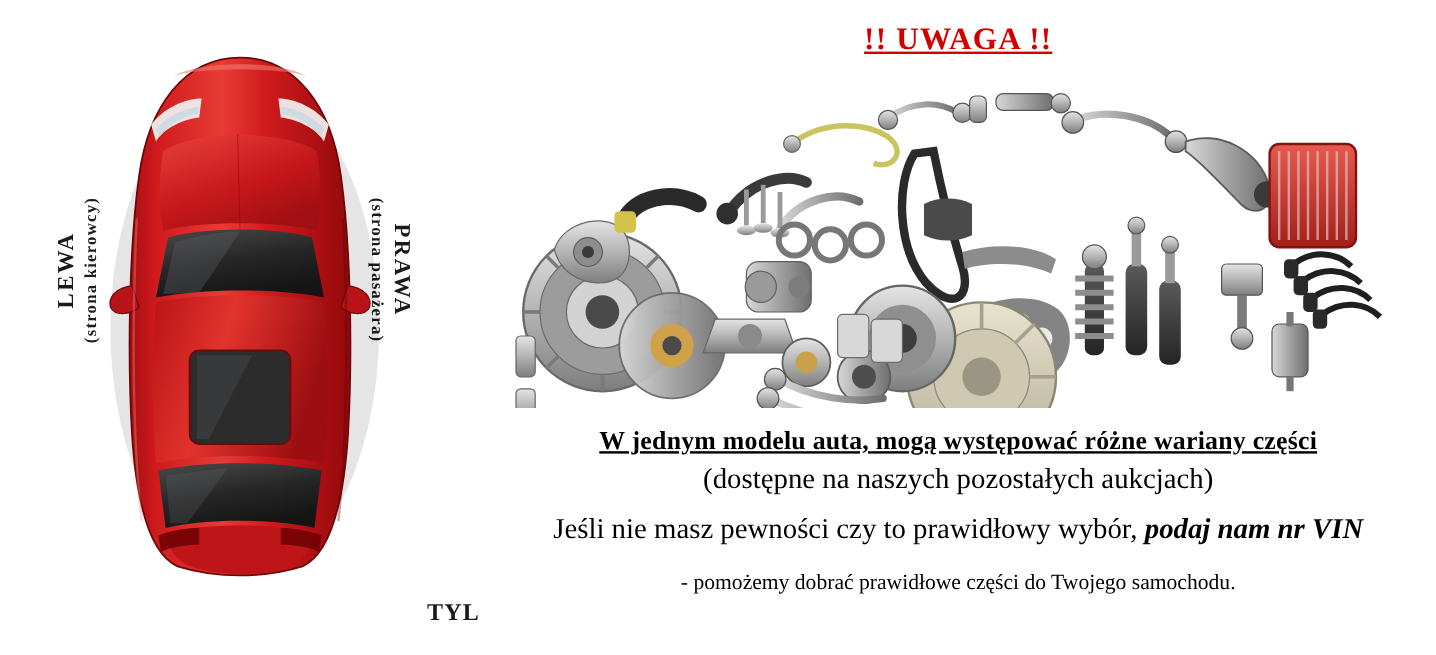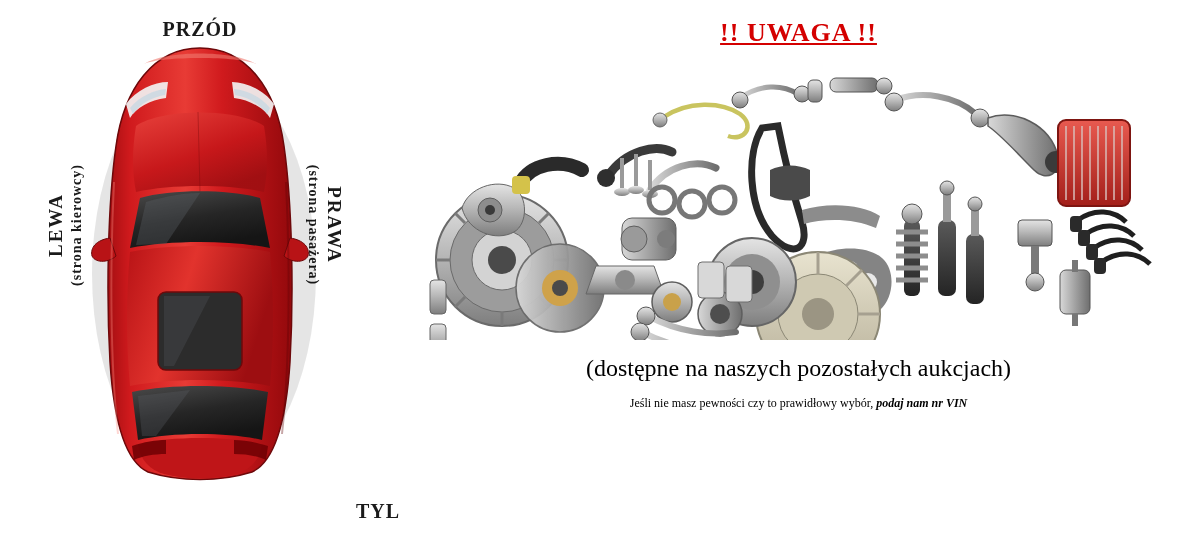--- a/index.html
+++ b/index.html
@@ -129,39 +129,38 @@
     font-weight: bold;
     text-decoration: underline;
     margin-bottom: 7px;
     letter-spacing: 0.2px;
   }
   .line2 {
     font-size: 24px;
     margin-bottom: 14px;
   }
   .line3 {
-    font-size: 12px;
+    font-size: 24px;
     margin-bottom: 20px;
   }
   .line3 .vin {
     font-weight: bold;
     font-style: italic;
   }
   .line4 {
     font-size: 18px;
   }
 </style>
 </head>
 <body>
 
 <div id="root">
 
   <div id="car-panel">
 
-    <div class="orient-label" id="label-front">PRZÓD</div>
 
     <div class="orient-label side-label" id="label-left">
       <span class="side-main">LEWA</span>
       <span class="side-sub">(strona kierowcy)</span>
     </div>
 
     <div class="orient-label side-label" id="label-right">
       <span class="side-main">PRAWA</span>
       <span class="side-sub">(strona pasażera)</span>
     </div>
@@ -465,20 +464,22 @@
       </g>
 
       <g transform="translate(20,210)">
         <rect x="0" y="0" width="16" height="34" rx="4" fill="url(#mgrad)" stroke="#666"></rect>
         <rect x="0" y="44" width="16" height="30" rx="4" fill="url(#mgrad)" stroke="#666"></rect>
         <circle cx="8" cy="90" r="9" fill="url(#mgrad2)" stroke="#666"></circle>
       </g>
     </svg>
 
     <div id="text-block">
+      <div class="line1">W jednym modelu auta, mogą występować różne wariany części</div>
       <div class="line2">(dostępne na naszych pozostałych aukcjach)</div>
       <div class="line3">
         <span>Jeśli nie masz pewności czy to prawidłowy wybór, </span><span class="vin">podaj nam nr VIN</span>
       </div>
+      <div class="line4">- pomożemy dobrać prawidłowe części do Twojego samochodu.</div>
     </div>
 
   </div>
 </div>
 
 </body></html>

